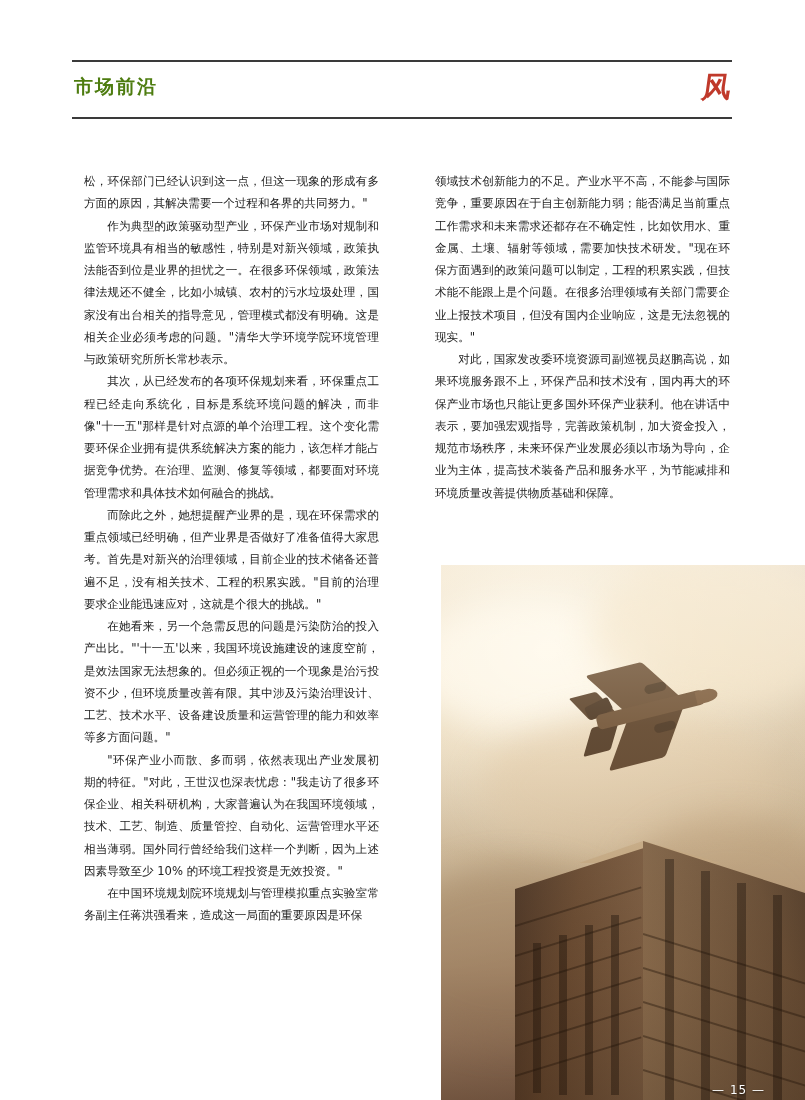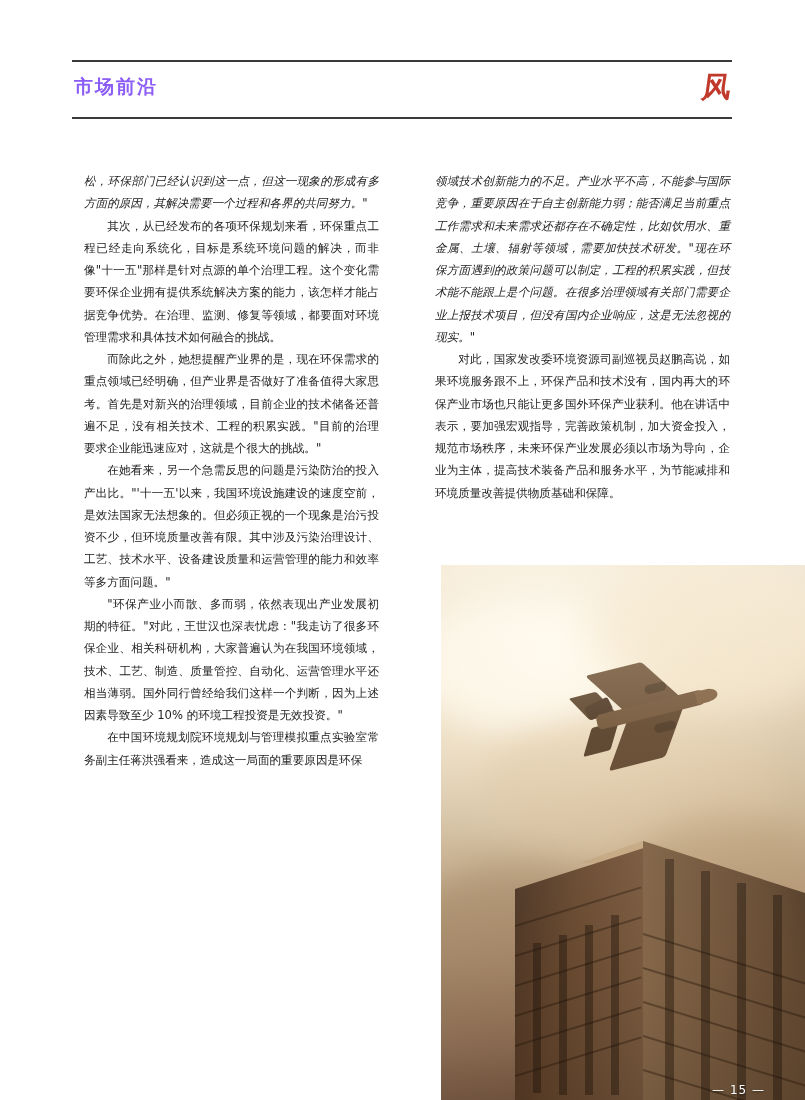--- a/index.html
+++ b/index.html
@@ -45,21 +45,21 @@
     width: 660px;
     height: 2px;
     background: #3a3a3a;
   }
   .section-title {
     position: absolute;
     left: 74px;
     top: 14px;
     font-size: 19px;
     font-weight: bold;
-    color: #8b5cf6;
+    color: #4d7c0f;
     letter-spacing: 2px;
     font-family: "DejaVu Sans", "Liberation Sans", sans-serif;
   }
   .brand {
     position: absolute;
     right: 74px;
     top: 6px;
     height: 42px;
     display: flex;
     align-items: center;
@@ -98,21 +98,20 @@
   .col-right {
     left: 435px;
     top: 170px;
   }
   .col p {
     margin: 0 0 0 0;
     text-indent: 2em;
   }
   .col p.noindent {
     text-indent: 0;
-    font-style: italic;
   }
 
   
   .photo {
     position: absolute;
     left: 441px;
     top: 565px;
     width: 364px;
     height: 575px;
     overflow: hidden;
@@ -313,20 +312,21 @@
     <div class="header-rule"></div>
     <div class="section-title">市场前沿</div>
     <div class="brand">
       <span class="brand-mark">风</span>
     </div>
     <div class="header-rule-low"></div>
   </div>
 
   <div class="col col-left">
     <p class="noindent">松，环保部门已经认识到这一点，但这一现象的形成有多方面的原因，其解决需要一个过程和各界的共同努力。"</p>
+    <p>作为典型的政策驱动型产业，环保产业市场对规制和监管环境具有相当的敏感性，特别是对新兴领域，政策执法能否到位是业界的担忧之一。在很多环保领域，政策法律法规还不健全，比如小城镇、农村的污水垃圾处理，国家没有出台相关的指导意见，管理模式都没有明确。这是相关企业必须考虑的问题。"清华大学环境学院环境管理与政策研究所所长常杪表示。</p>
     <p>其次，从已经发布的各项环保规划来看，环保重点工程已经走向系统化，目标是系统环境问题的解决，而非像"十一五"那样是针对点源的单个治理工程。这个变化需要环保企业拥有提供系统解决方案的能力，该怎样才能占据竞争优势。在治理、监测、修复等领域，都要面对环境管理需求和具体技术如何融合的挑战。</p>
     <p>而除此之外，她想提醒产业界的是，现在环保需求的重点领域已经明确，但产业界是否做好了准备值得大家思考。首先是对新兴的治理领域，目前企业的技术储备还普遍不足，没有相关技术、工程的积累实践。"目前的治理要求企业能迅速应对，这就是个很大的挑战。"</p>
     <p>在她看来，另一个急需反思的问题是污染防治的投入产出比。"'十一五'以来，我国环境设施建设的速度空前，是效法国家无法想象的。但必须正视的一个现象是治污投资不少，但环境质量改善有限。其中涉及污染治理设计、工艺、技术水平、设备建设质量和运营管理的能力和效率等多方面问题。"</p>
     <p>"环保产业小而散、多而弱，依然表现出产业发展初期的特征。"对此，王世汉也深表忧虑："我走访了很多环保企业、相关科研机构，大家普遍认为在我国环境领域，技术、工艺、制造、质量管控、自动化、运营管理水平还相当薄弱。国外同行曾经给我们这样一个判断，因为上述因素导致至少 10% 的环境工程投资是无效投资。"</p>
     <p>在中国环境规划院环境规划与管理模拟重点实验室常务副主任蒋洪强看来，造成这一局面的重要原因是环保</p>
   </div>
 
   <div class="col col-right">
     <p class="noindent">领域技术创新能力的不足。产业水平不高，不能参与国际竞争，重要原因在于自主创新能力弱；能否满足当前重点工作需求和未来需求还都存在不确定性，比如饮用水、重金属、土壤、辐射等领域，需要加快技术研发。"现在环保方面遇到的政策问题可以制定，工程的积累实践，但技术能不能跟上是个问题。在很多治理领域有关部门需要企业上报技术项目，但没有国内企业响应，这是无法忽视的现实。"</p>
     <p>对此，国家发改委环境资源司副巡视员赵鹏高说，如果环境服务跟不上，环保产品和技术没有，国内再大的环保产业市场也只能让更多国外环保产业获利。他在讲话中表示，要加强宏观指导，完善政策机制，加大资金投入，规范市场秩序，未来环保产业发展必须以市场为导向，企业为主体，提高技术装备产品和服务水平，为节能减排和环境质量改善提供物质基础和保障。</p>

